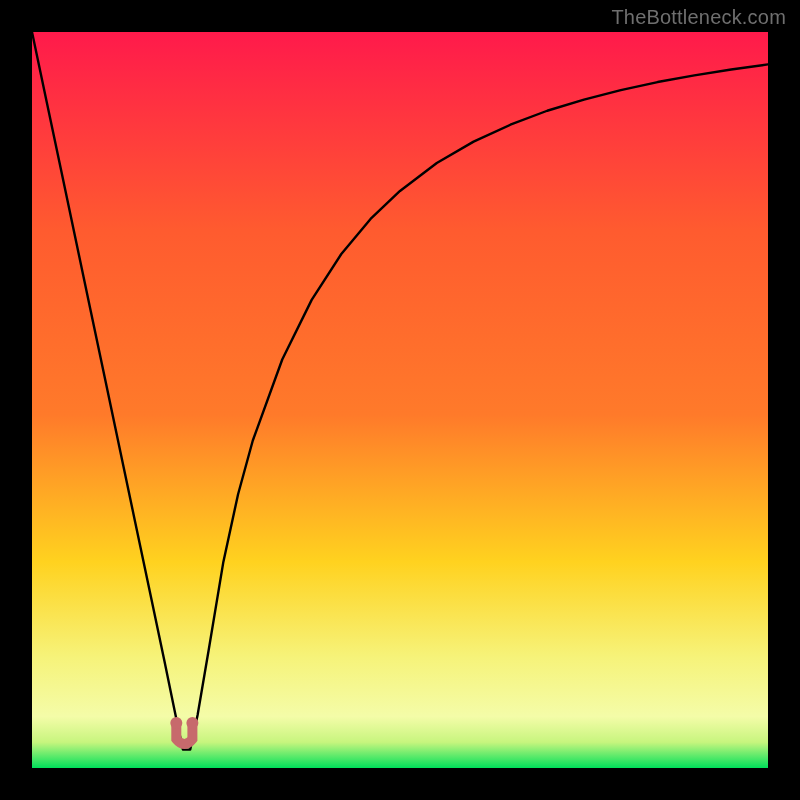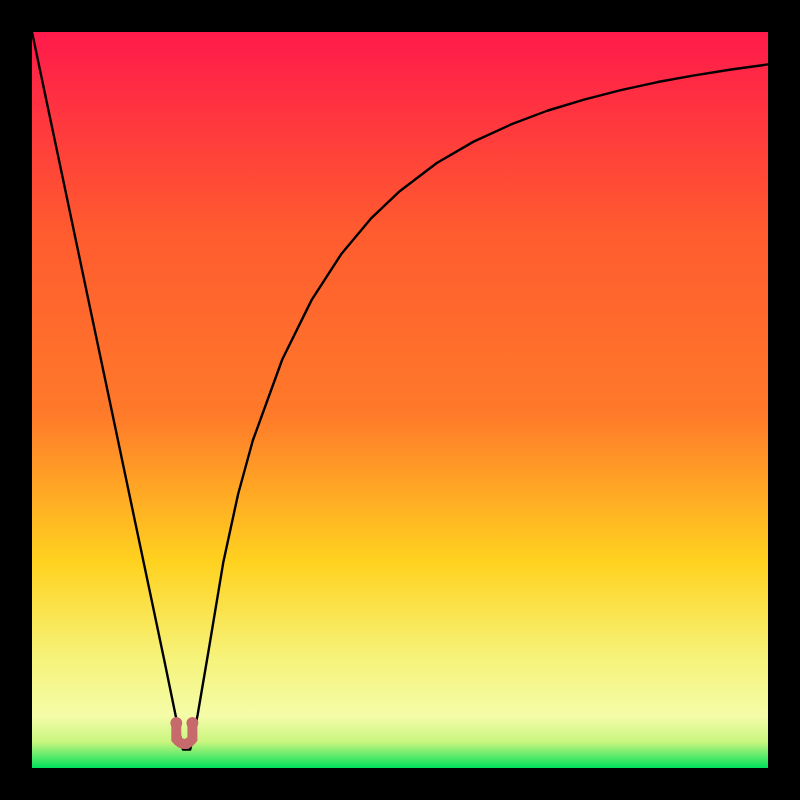--- a/index.html
+++ b/index.html
@@ -71,13 +71,14 @@
     </svg>
 
     <svg class="curve" viewBox="0 0 736 736" preserveAspectRatio="none">
       <polyline id="curve-poly" fill="none" stroke="#000000" stroke-width="2.4" stroke-linejoin="round" stroke-linecap="round" points="0.00,0.00 14.72,69.92 29.44,139.84 44.16,209.76 58.88,279.68 73.60,349.60 88.32,419.52 103.04,489.44 117.76,559.36 132.48,629.28 143.52,683.01 150.88,717.60 158.24,717.60 165.60,683.01 176.64,618.24 191.36,529.92 206.08,462.21 220.80,408.48 250.24,327.52 279.68,267.90 309.12,222.27 338.56,186.94 368.00,158.98 404.80,131.01 441.60,109.66 478.40,92.74 515.20,78.75 552.00,67.71 588.80,58.14 625.60,50.05 662.40,43.42 699.20,37.54 736.00,32.38"></polyline>
       <path id="u-shape" fill="none" stroke="#c76a6c" stroke-width="10" stroke-linecap="round" d="M 144.3 691.1 L 144.3 707.1 Q 152.4 717.1 160.4 707.1 L 160.4 691.1"></path>
       <circle id="marker-left" r="6" fill="#c76a6c" cx="144.3" cy="691.1"></circle>
       <circle id="marker-right" r="6" fill="#c76a6c" cx="160.4" cy="691.1"></circle>
     </svg>
   </div>
 
+  <div class="watermark">TheBottleneck.com</div>
 </div>
 
 </body></html>

